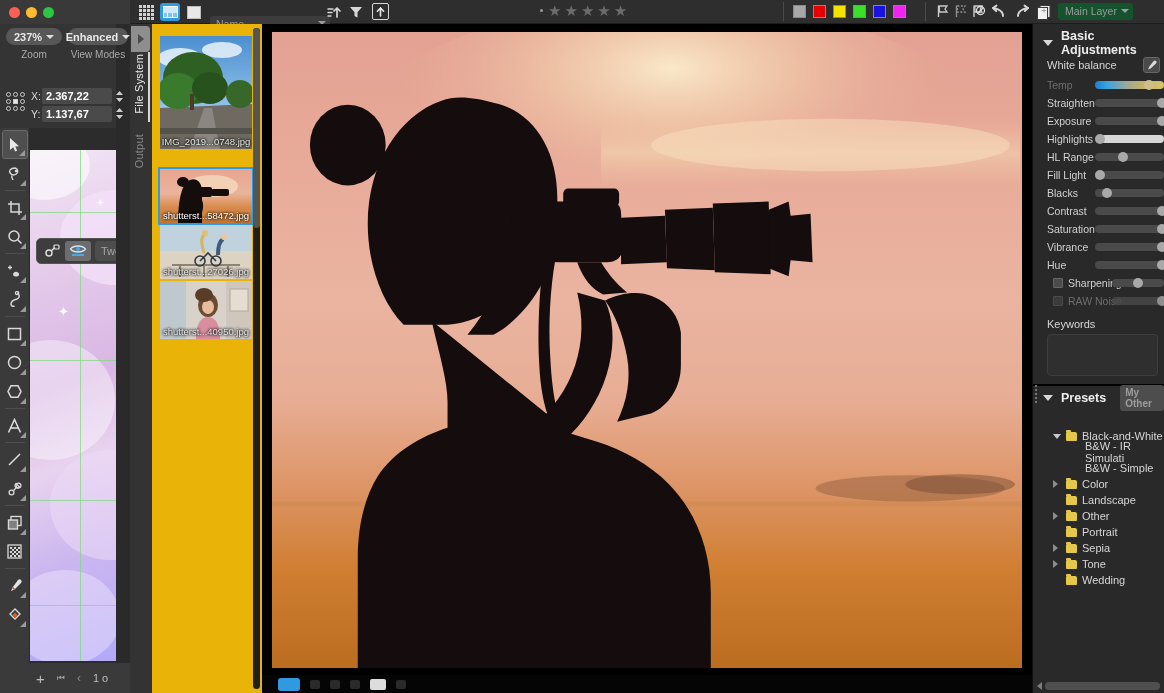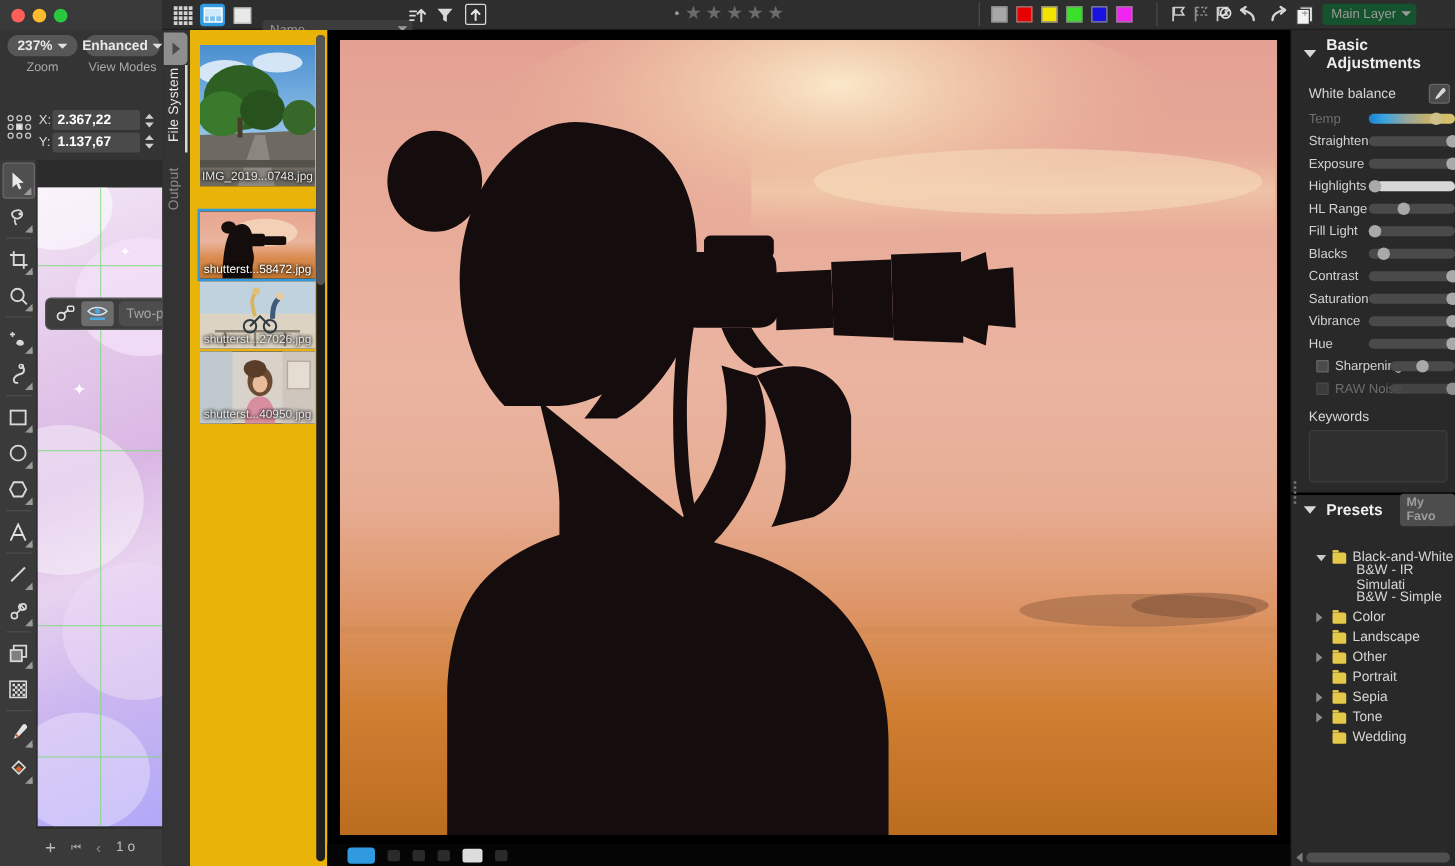--- a/index.html
+++ b/index.html
@@ -47,21 +47,21 @@
 
   .swatch { width:13px; height:13px; border:1px solid #8a8a8a; }
 
   .flagicon svg { display:block; }
   .undoicon svg { display:block; }
 
   .layers-pill { height:17px; background:#14532d;border-radius:3px;color:#9a9a9a;font-size:10.5px;padding:0 16px 0 7px;line-height:17px;position:relative;}
   .layers-pill .chev { position:absolute; right:4px; top:6px;}
 
   
-  #leftpane { position:absolute; left:0; top:24px; width:130px; height:669px; background:#343434; }
+  #leftpane { position:absolute; left:0; top:24px; width:116px; height:669px; background:#343434; }
   #zoomrow { position:absolute; left:0; top:0; width:130px; height:40px; }
   .pill {
     height:17px; background:#575757; border-radius:9px; color:#e8e8e8;
     font-size:11px; font-weight:bold; display:flex; align-items:center;
     justify-content:center; gap:4px; position:relative; cursor:pointer;
   }
   .pill .chev { border-top-color:#e0e0e0; }
   .capt { color:#aaa; font-size:10px; text-align:center; }
 
   #coordbox { position:absolute; left:0; top:58px; width:130px; height:44px; }
@@ -724,21 +724,21 @@
         <i></i>
         <i></i>
     </div>
 
     <div class="panelhdr" style="margin-top:6px;">
       <span class="tri-d"></span>
       <span>Basic Adjustments</span>
     </div>
 
 
-    <div class="wbrow" style="margin-top:10px;">
+    <div class="wbrow" style="margin-top:0;">
       <span class="chklabel">White balance</span>
       <span class="eyedrop">
         <svg width="11" height="11" viewBox="0 0 11 11">
           <path d="M7.6 1 A1.6 1.6 0 0 1 10 3.4 L4.6 8.6 L2.2 9.4 L3 7 Z" fill="#d8d8d8"></path>
         </svg>
       </span>
     </div>
 
     <div style="margin-top:2px;">
       <div class="sldrow">
@@ -826,21 +826,21 @@
     </div>
 
     <div class="kwlabel" style="margin-top:8px;">Keywords</div>
     <div class="kwbox"></div>
 
     <div class="divider"></div>
 
     <div class="panelhdr" style="height:24px;justify-content:flex-start;">
       <span class="tri-d"></span>
       <span>Presets</span>
-      <span class="favpill" style="margin-left:6px;">My Favo</span>
+      <span class="favpill" style="margin-left:6px;">My Other</span>
     </div>
 
     <div style="padding-left:10px;margin-top:18px;">
       <div class="ptrow" style="padding-left:10px;">
         <span class="tri-d-sm"></span>
         <span class="folder"></span>
         <span>Black-and-White</span>
       </div>
       <div class="ptrow" style="padding-left:42px;">
         <span>B&amp;W - IR Simulati</span>

